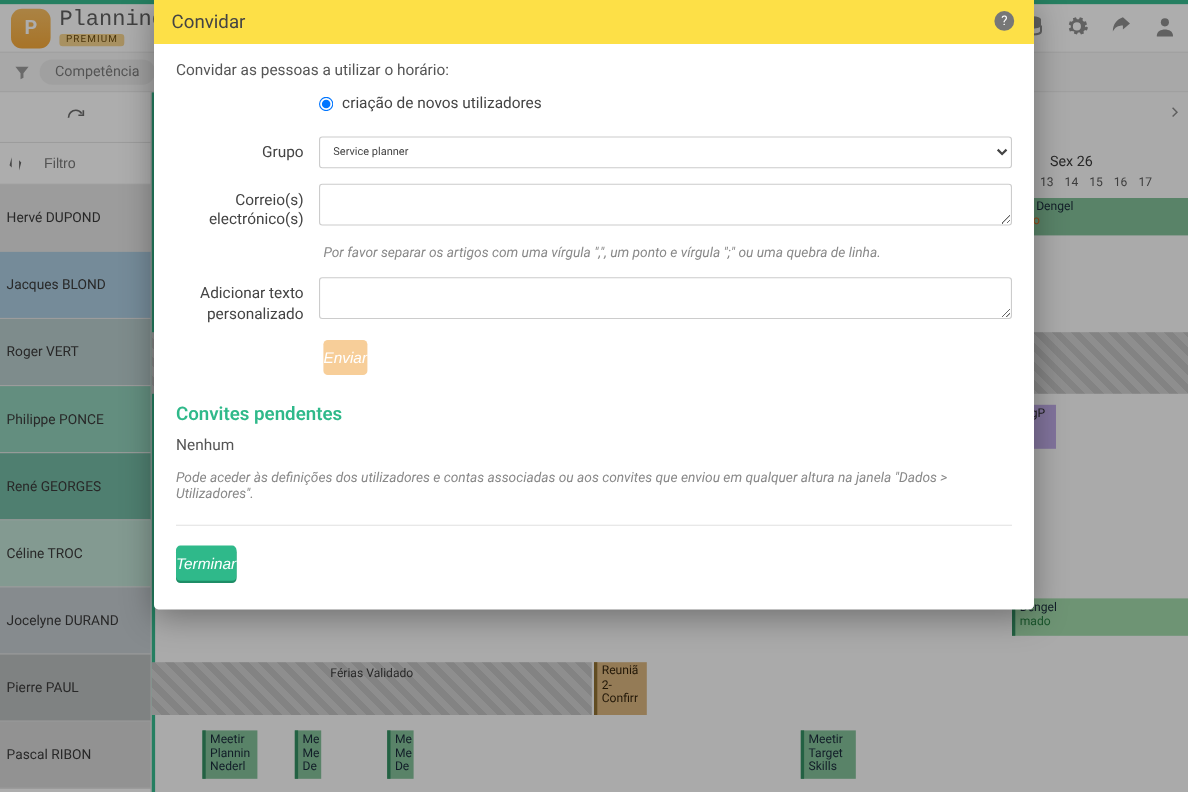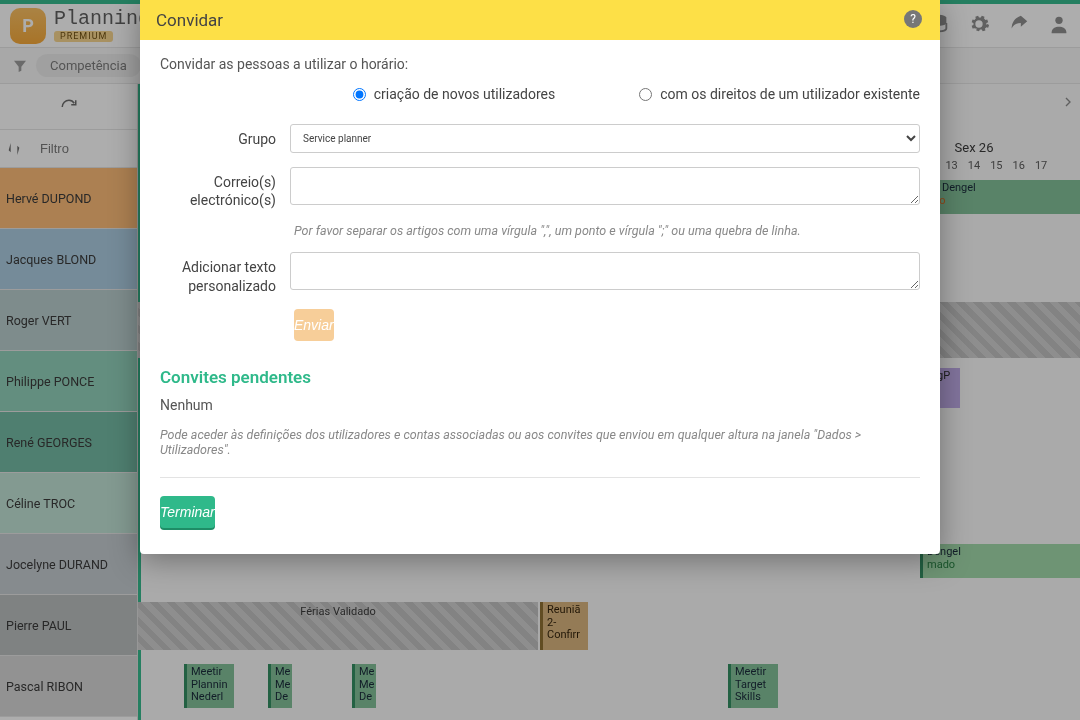--- a/index.html
+++ b/index.html
@@ -72,21 +72,21 @@
     border-bottom:1px solid #e5e5e5; padding:0 6px; color:#666;
   }
   .sort-row input {
     border:none; background:transparent; font-size:13px; color:#666; width:80px;
   }
 
   .person {
     height:61px; border-bottom:1px solid #e5e5e5; display:flex; align-items:center;
     padding:0 6px; font-size:12.5px; color:#333;
   }
-  .p0{background:#fdba74;} .p1{background:#a9cbe0;} .p2{background:#b7cccc;}
+  .p0{background:#e5e5e5;} .p1{background:#a9cbe0;} .p2{background:#b7cccc;}
   .p3{background:#8ecfb8;} .p4{background:#6fb9a1;} .p5{background:#bfe2d4;}
   .p6{background:#c4cbd0;} .p7{background:#b9bdbd;} .p8{background:#d6d6d6;}
 
   .grid {
     flex:1; position:relative; background:#fafafa;
   }
   .greenbar {
     position:absolute; left:0; top:0; width:3px; bottom:0; background:#2fb98a;
   }
   .dayhead {
@@ -131,22 +131,22 @@
   .help-dot {
     position:absolute; right:18px; top:10px;
     width:18px;height:18px;border-radius:50%;background:#777;color:#fff;
     font-size:12px; display:flex;align-items:center;justify-content:center;
   }
   .modal-body { padding:16px 20px 4px; color:#444; }
 
   .intro { margin-bottom:14px; font-size:14px; color:#555;}
 
   .radio-row {
-    display:flex; gap:84px; margin:0 0 22px 130px;
-    font-size:14px; color:#444;justify-content:flex-end;
+    display:flex; gap:120px; margin:0 0 22px 130px;
+    font-size:14px; color:#444;
   }
   .radio-row label { display:flex; align-items:center; gap:8px;}
 
   .form-row {
     display:flex; align-items:flex-start; margin-bottom:14px;
   }
   .form-label {
     width:130px; text-align:right; padding-right:14px;
     font-size:14px; color:#444; padding-top:6px; line-height:1.3;
   }
@@ -315,24 +315,20 @@
     <span class="help-dot">?</span>
   </div>
   <div class="modal-body">
     <div class="intro">Convidar as pessoas a utilizar o horário:</div>
 
     <div class="radio-row">
       <label>
         <input type="radio" name="mode" checked="" style="">
         <span>criação de novos utilizadores</span>
       </label>
-      <label>
-        <input type="radio" name="mode" style="">
-        <span>com os direitos de um utilizador existente</span>
-      </label>
     </div>
 
     <div class="form-row">
       <div class="form-label">Grupo</div>
       <div class="form-field">
         <select>
           <option>Service planner</option>
         </select>
       </div>
     </div>

